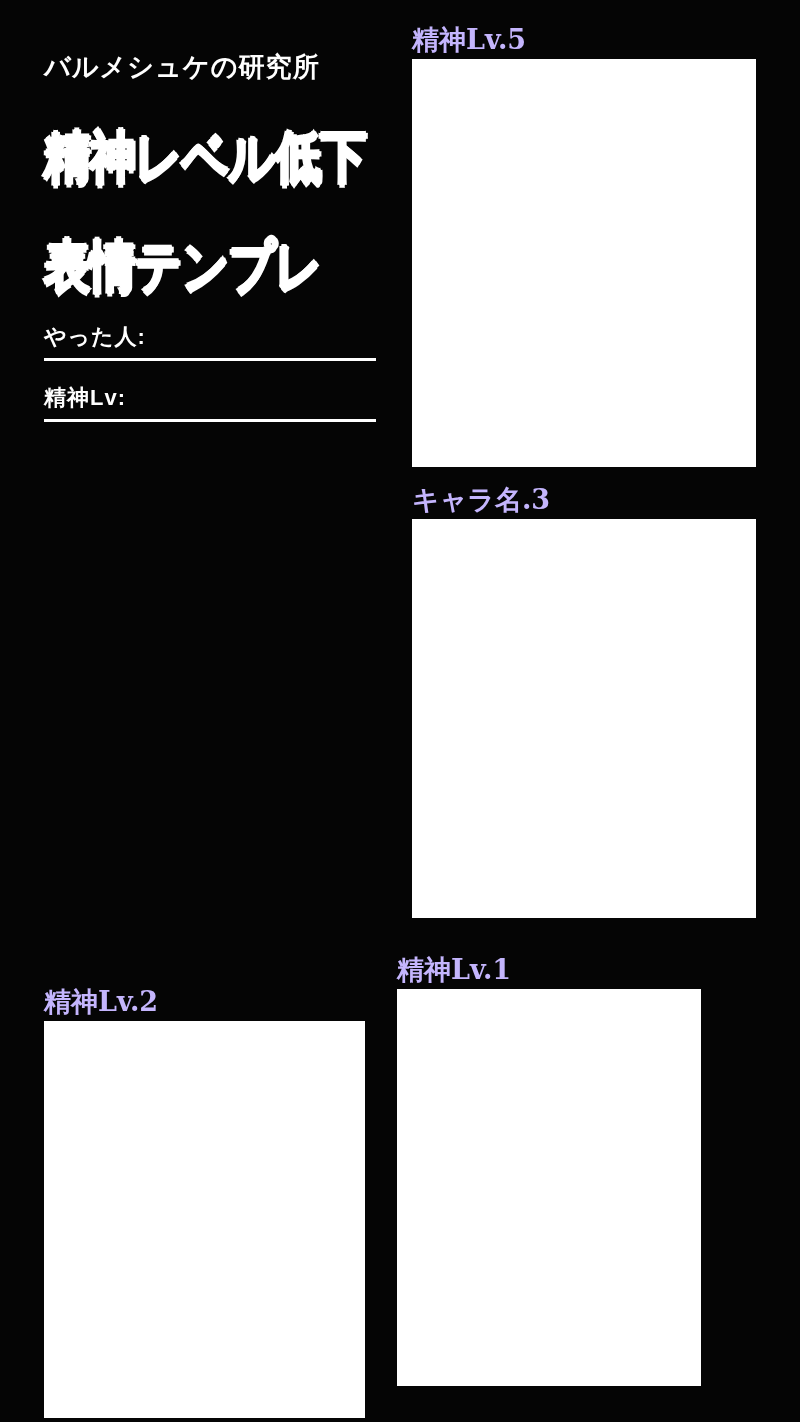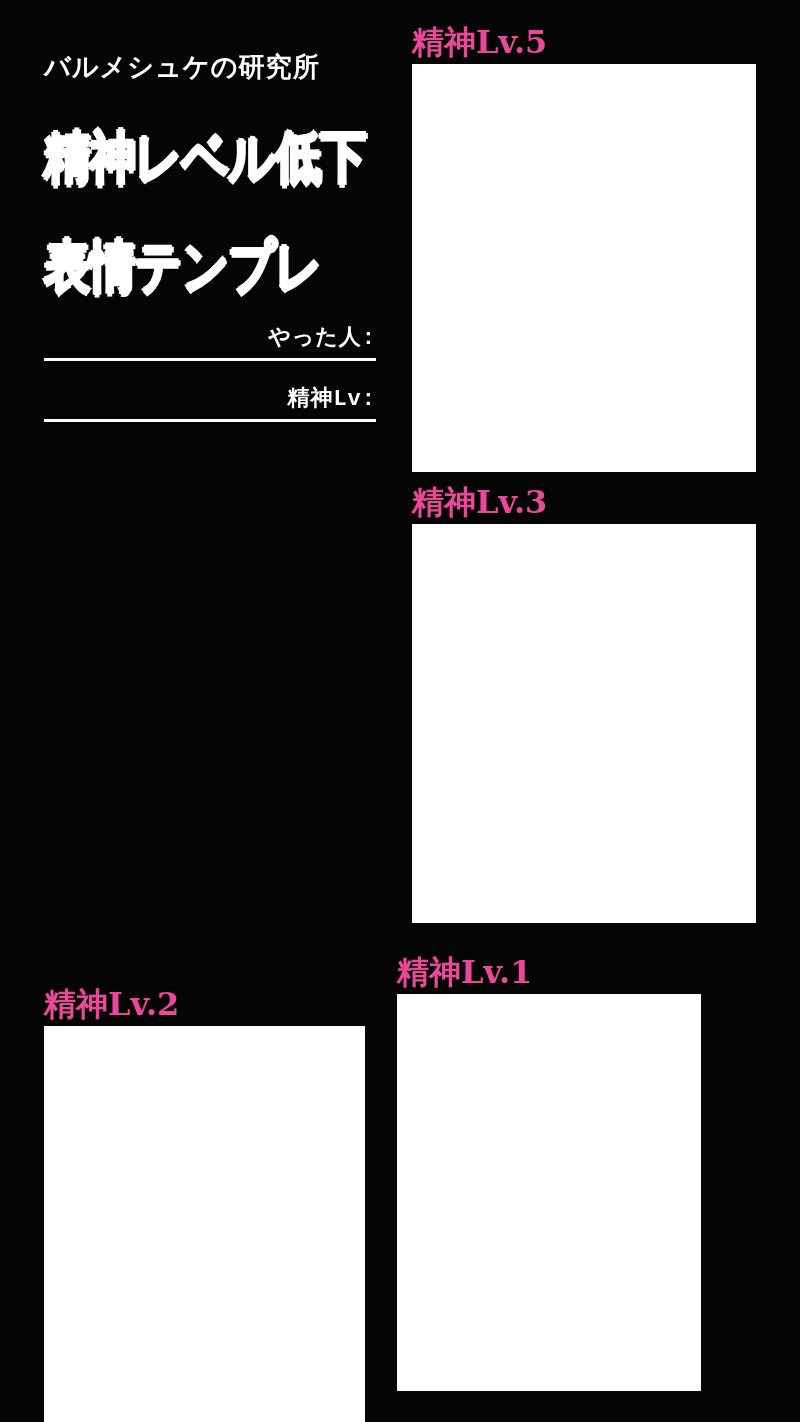--- a/index.html
+++ b/index.html
@@ -58,46 +58,45 @@
     letter-spacing: -1px;
     margin-top: 46px;
     transform: scaleY(1.22) scaleX(0.99);
     transform-origin: left top;
   }
   .field {
     margin-top: 30px;
     width: 332px;
   }
   .field-label {
-    font-family: Liberation Mono, monospace;
+    font-family: Liberation Sans, sans-serif;
     font-weight: bold;
     font-size: 22px;
     letter-spacing: 1px;
     color: #ffffff;
     display: block;
     margin-bottom: 6px;
-    text-align: right;
   }
   .field-rule {
     height: 3px;
     background: #ffffff;
     width: 332px;
   }
   .field-2 { margin-top: 22px; }
 
   
   .panel {
     position: absolute;
   }
   .panel-label {
     font-family: "DejaVu Serif", serif;
     font-weight: bold;
-    font-size: 32px;
+    font-size: 27px;
     letter-spacing: 0px;
-    color: #ec4899;
+    color: #c4b5fd;
     line-height: 1;
     margin-bottom: 6px;
     white-space: nowrap;
   }
   .panel-box {
     background: #ffffff;
     width: 100%;
   }
   
   #panel-lv5 { left: 412px; top: 26px; width: 344px; }
@@ -136,21 +135,21 @@
     </div>
   </div>
 
   <div class="panel" id="panel-lv5">
     <div class="panel-label">精神Lv.5</div>
     <div class="panel-box"></div>
   </div>
 
 
   <div class="panel" id="panel-lv3">
-    <div class="panel-label">精神Lv.3</div>
+    <div class="panel-label">キャラ名.3</div>
     <div class="panel-box"></div>
   </div>
 
   <div class="panel" id="panel-lv2">
     <div class="panel-label">精神Lv.2</div>
     <div class="panel-box"></div>
   </div>
 
   <div class="panel" id="panel-lv1">
     <div class="panel-label">精神Lv.1</div>

